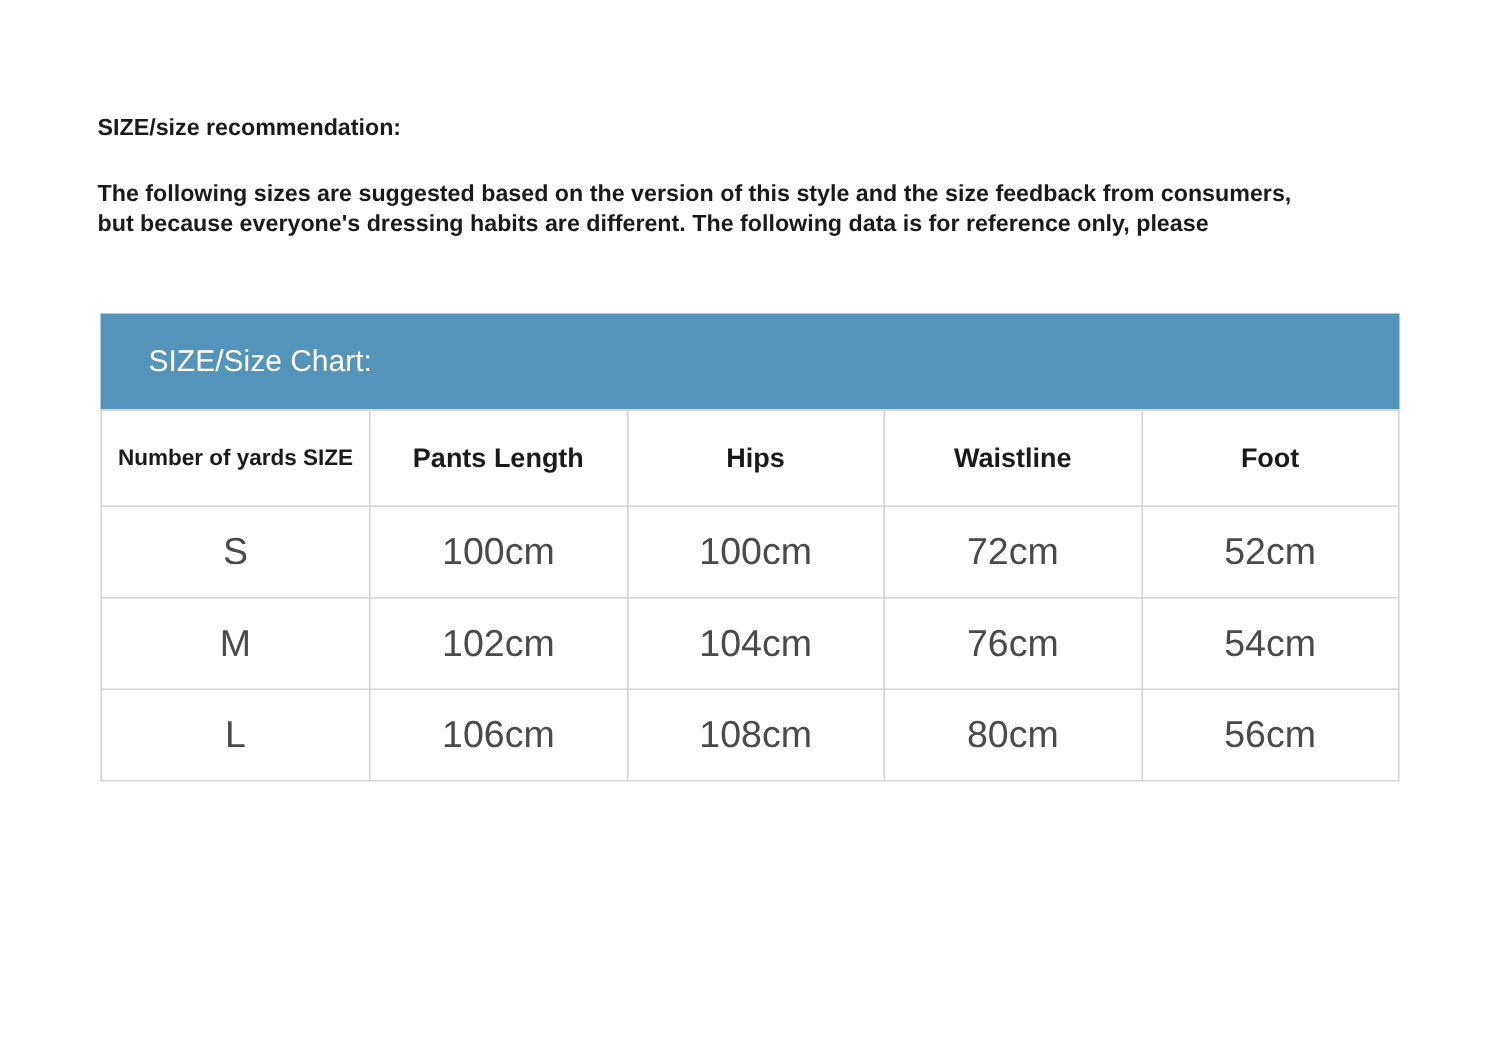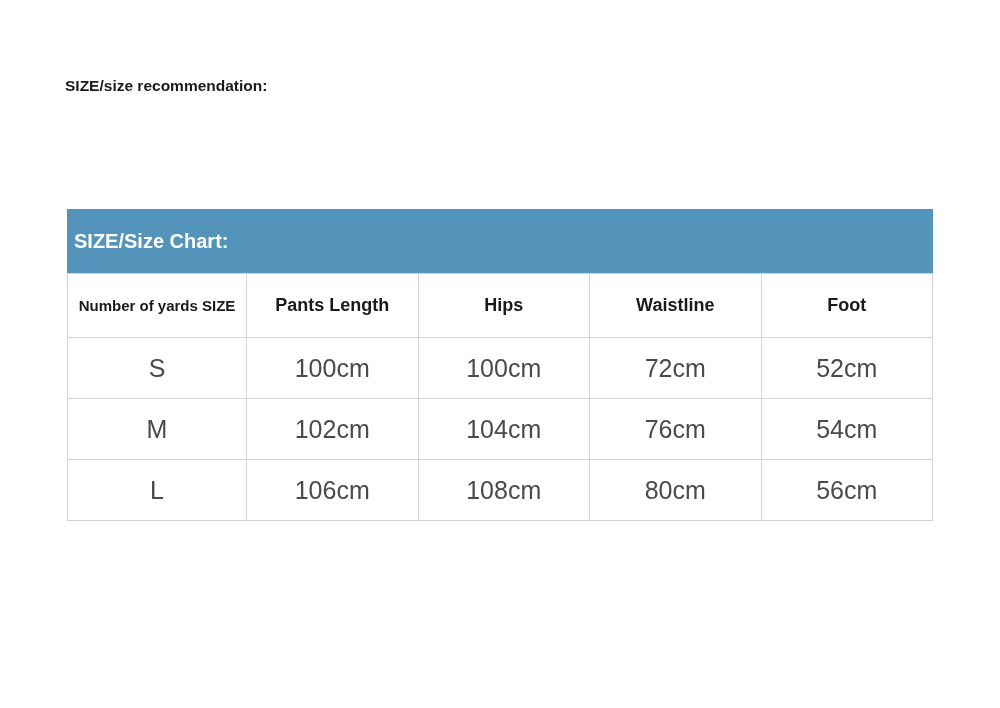--- a/index.html
+++ b/index.html
@@ -38,24 +38,24 @@
     position: absolute;
     left: 67px;
     top: 209px;
     width: 866px;
   }
   .chart-bar {
     height: 64px;
     background: var(--header-bar, #5493BA);
     display: flex;
     align-items: center;
-    padding-left: 7px;
+    padding-left: 32px;
     color: var(--header-bar-text, #ffffff);
     font-size: 20px;
-    font-weight: 700;
+    font-weight: 400;
   }
   table.size-table {
     width: 100%;
     border-collapse: collapse;
     table-layout: fixed;
     background: #ffffff;
   }
   table.size-table col.c0 { width: 179px; }
   table.size-table th,
   table.size-table td {
@@ -78,20 +78,22 @@
   }
 </style>
 </head>
 <body>
 
 <div class="page">
 
   <div class="heading">SIZE/size recommendation:</div>
 
   <div class="intro">
+    <div class="intro-line">The following sizes are suggested based on the version of this style and the size feedback from consumers,</div>
+    <div class="intro-line">but because everyone's dressing habits are different. The following data is for reference only, please</div>
   </div>
 
   <div class="table-wrap">
 
     <div class="chart-bar">
       <span>SIZE/Size Chart:</span>
     </div>
 
     <table class="size-table">
       <colgroup>

